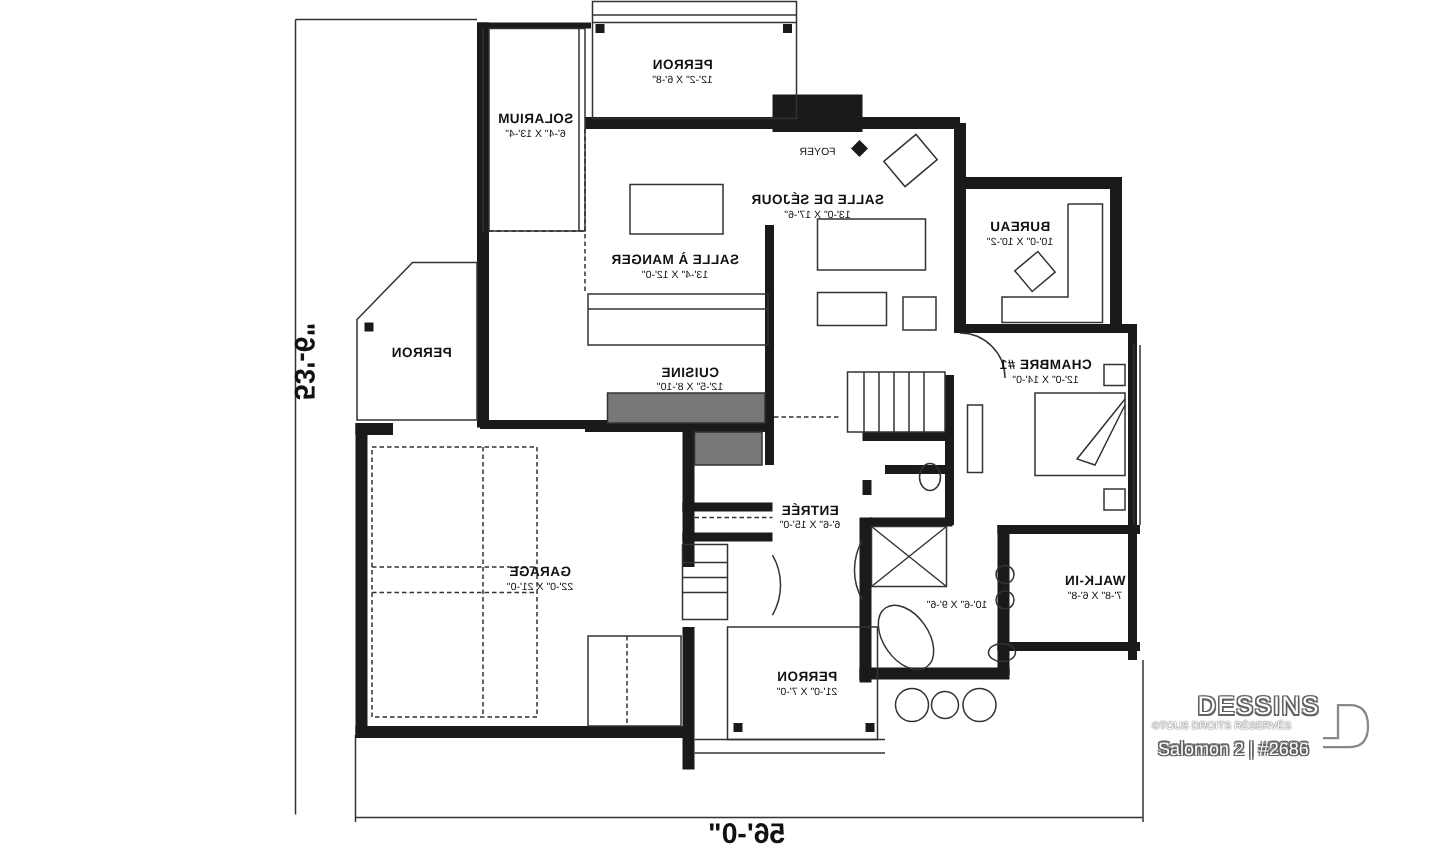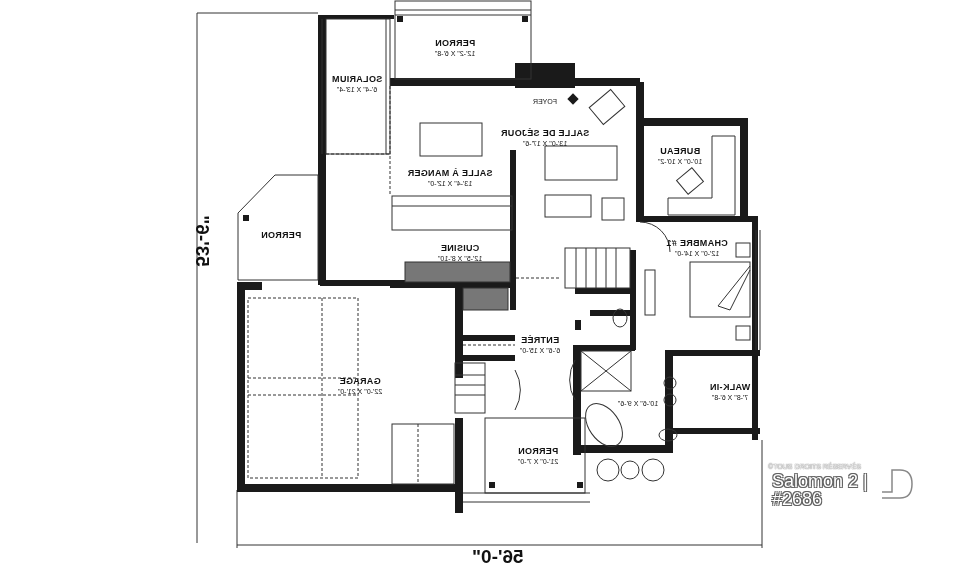--- a/index.html
+++ b/index.html
@@ -8,21 +8,21 @@
   .lbl{position:absolute;text-align:center;color:#111;transform:scaleX(-1);white-space:nowrap;}
   .lbl .n{font-weight:bold;font-size:9px;letter-spacing:0.3px;display:block;line-height:11px;}
   .lbl .d{font-size:7px;display:block;line-height:9px;}
   .dim{position:absolute;font-weight:bold;color:#111;font-size:19px;transform:scaleX(-1);}
   .dimv{position:absolute;font-weight:bold;color:#111;font-size:19px;transform:rotate(90deg) scaleX(-1);}
   .brand{position:absolute;left:768px;top:462px;width:150px;color:#fff;
     text-shadow:0 0 1px #555,0 0 1px #555,1px 1px 0 #666,-1px -1px 0 #666,1px -1px 0 #666,-1px 1px 0 #666;}
   .brand .b1{font-size:17px;letter-spacing:1px;display:block;text-align:right;padding-right:38px;line-height:18px;}
   .brand .b2{font-size:17px;letter-spacing:1px;display:block;line-height:18px;}
   .brand .b3{font-size:7px;display:block;line-height:10px;text-shadow:0 0 1px #666,0 0 1px #666;}
-  .brand .b4{font-size:18px;display:block;line-height:18px;padding-left:4px;}
+  .brand .b4{font-size:12px;display:block;line-height:18px;padding-left:4px;}
   .logo-mark{position:absolute;left:878px;top:466px;width:36px;height:36px;}
 </style>
 </head>
 <body>
 
 <svg id="plan" viewBox="0 0 960 569" xmlns="http://www.w3.org/2000/svg">
   <g fill="none" stroke="#333" stroke-width="1">
 
     <line x1="197" y1="13" x2="197" y2="543"></line>
     <line x1="197" y1="13" x2="318" y2="13"></line>
@@ -224,18 +224,19 @@
 </div>
 <div class="lbl" style="left:508px;top:446px;width:60px;">
   <span class="n">PERRON</span>
   <span class="d">21'-0" X 7'-0"</span>
 </div>
 
 <div class="dim" style="left:472px;top:546px;">56'-0"</div>
 <div class="dimv" style="left:176px;top:230px;">53'-6"</div>
 
 <div class="brand">
+  <span class="b1">DESSINS</span>
   <span class="b3">©TOUS DROITS RÉSERVÉS</span>
   <span class="b4">Salomon 2 | #2686</span>
 </div>
 <svg class="logo-mark" viewBox="0 0 36 36">
   <path d="M4 26 L14 26 L14 4 L22 4 Q34 4 34 18 Q34 32 22 32 L4 32" fill="none" stroke="#888" stroke-width="1.5"></path>
 </svg>
 
 </body></html>

